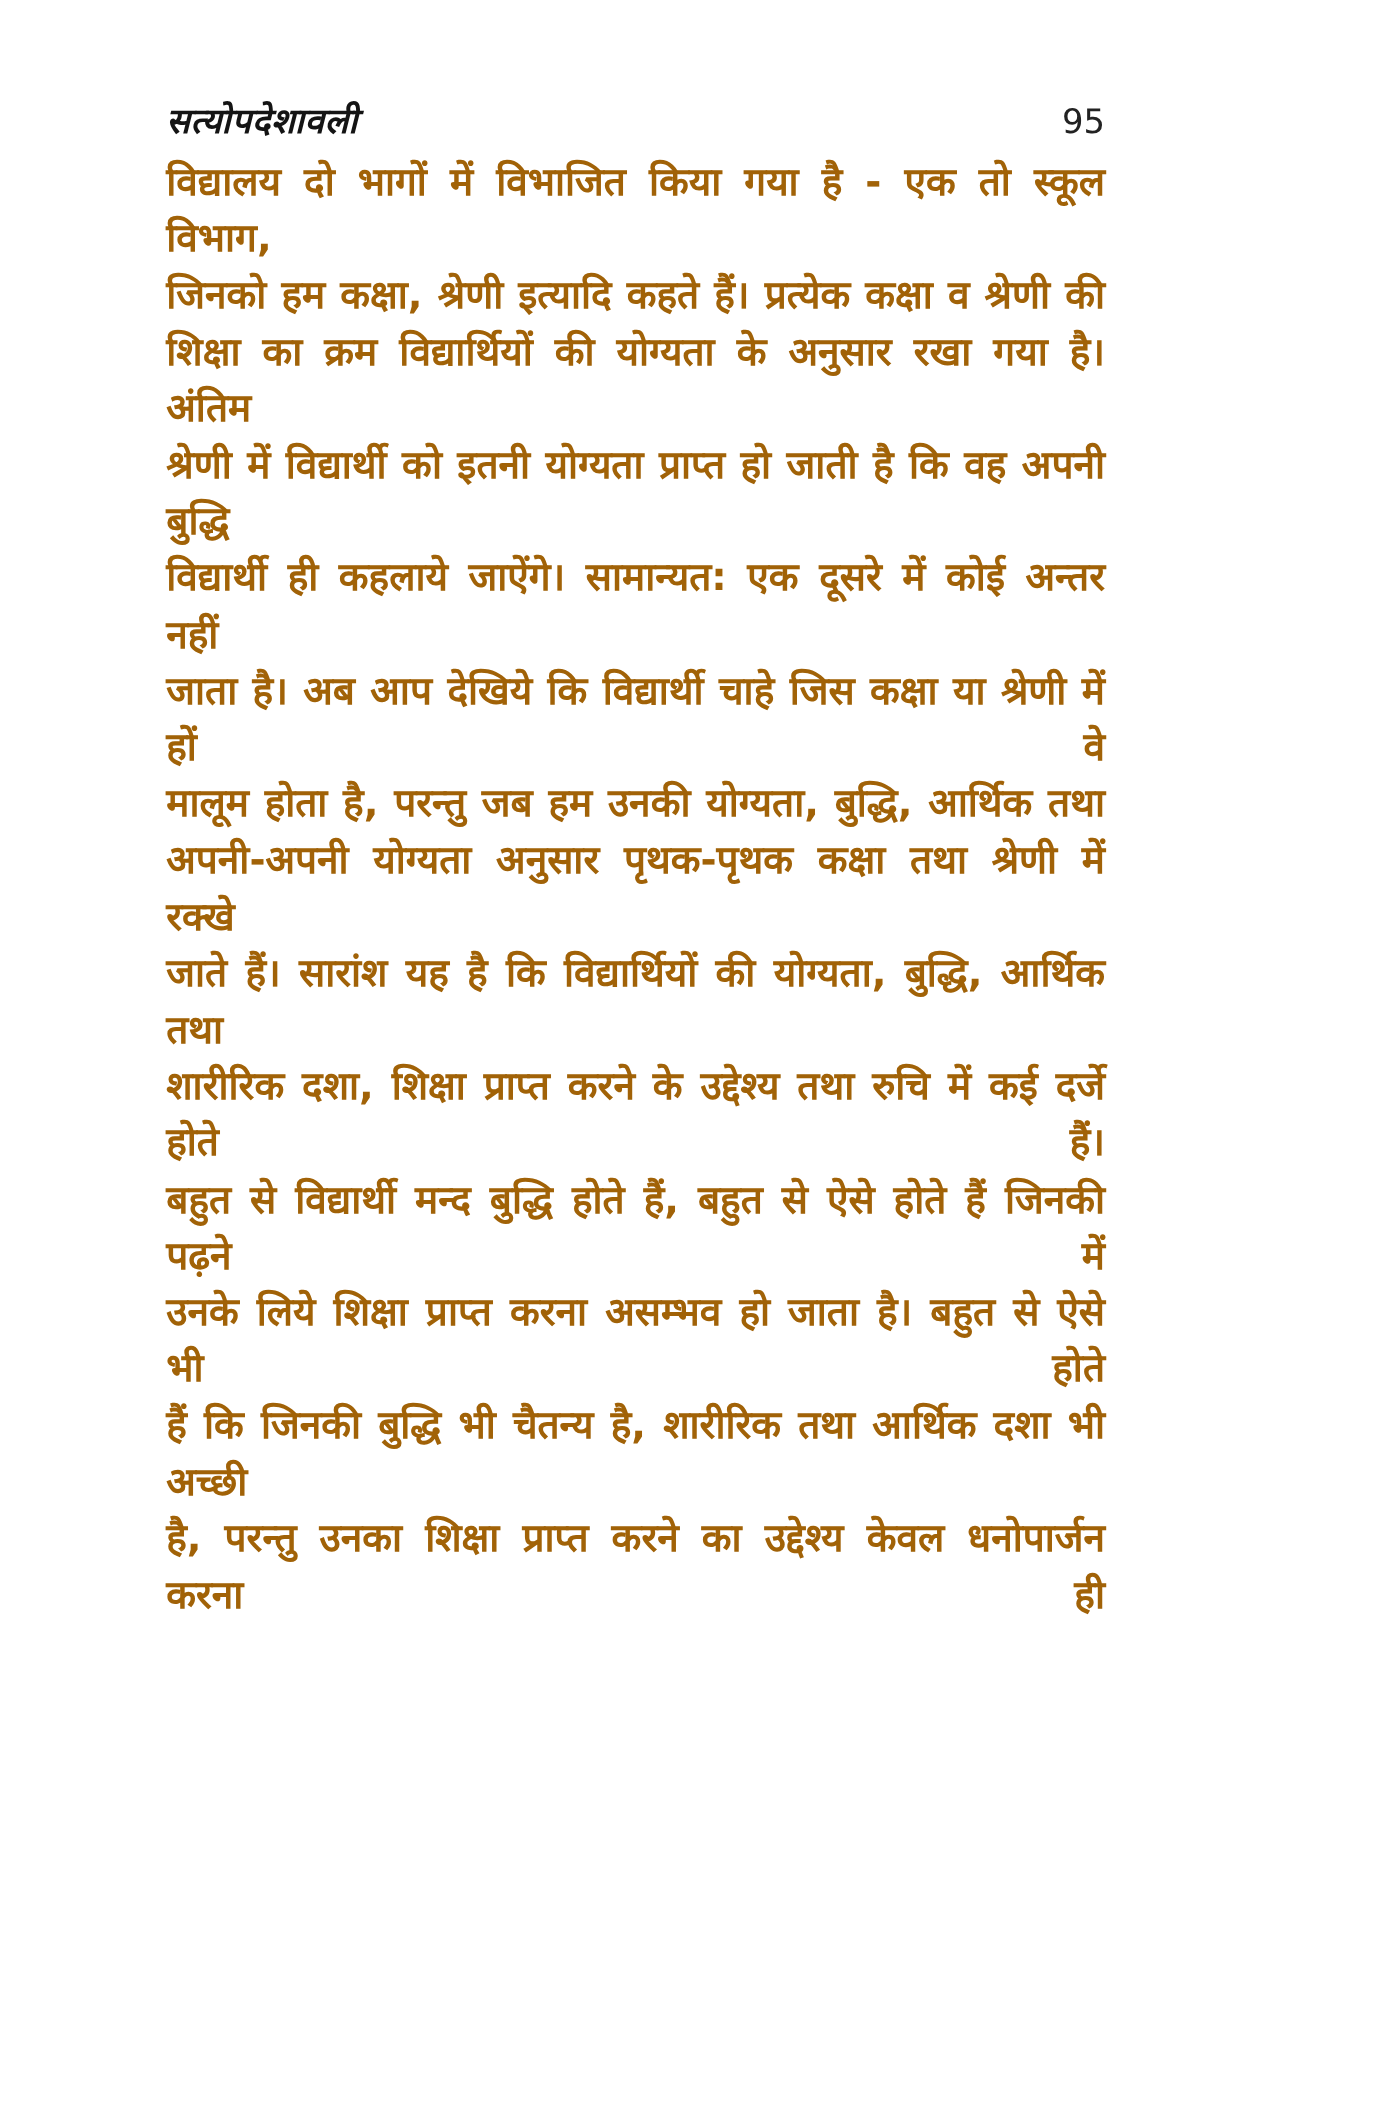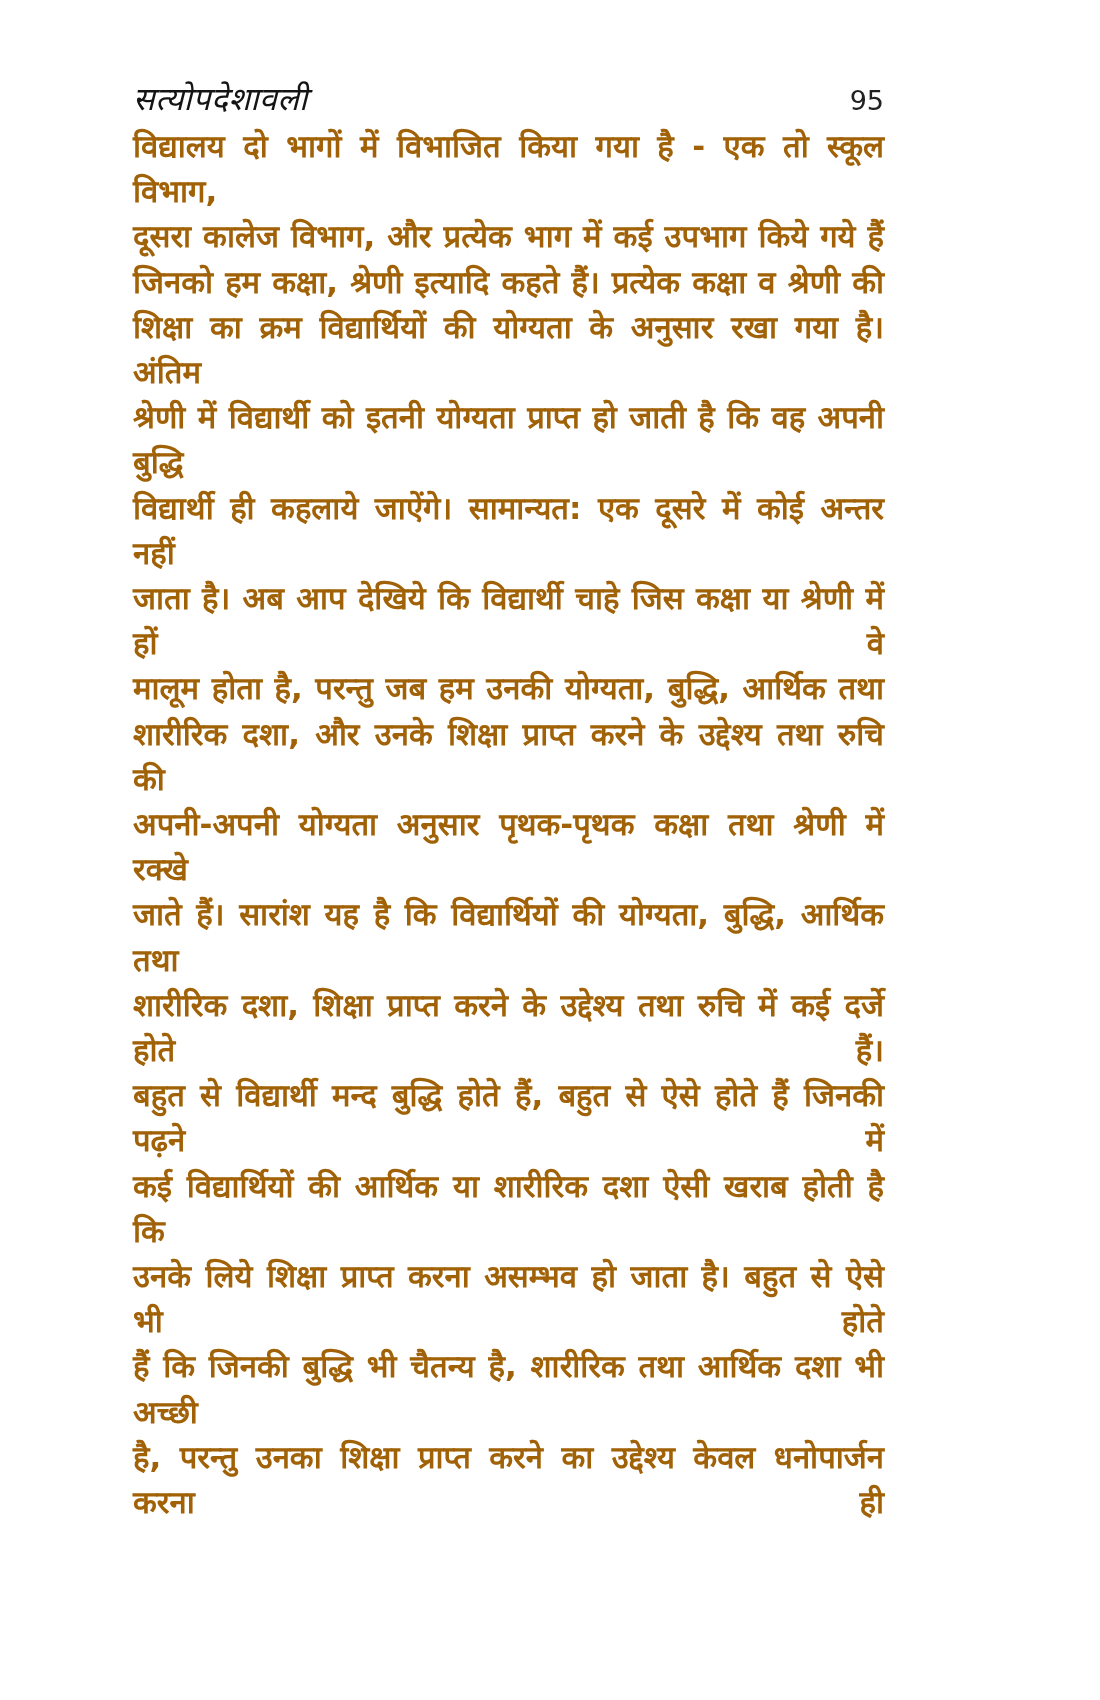--- a/index.html
+++ b/index.html
@@ -19,23 +19,23 @@
   .running-header {
     position: absolute;
     left: 133px;
     right: 216px;
     top: 76px;
     display: flex;
     justify-content: space-between;
     align-items: baseline;
   }
   .running-header .title {
-    font-size: 32px;
+    font-size: 28px;
     font-style: italic;
-    font-weight: 400;
+    font-weight: 700;
     letter-spacing: 0.5px;
     color: #141414;
   }
   .running-header .page-num {
     font-size: 27px;
     font-style: normal;
     font-weight: 400;
     color: #222222;
     margin-left: 44px;
   }
@@ -58,30 +58,27 @@
 </head>
 <body>
 
 <div class="page">
   <div class="running-header">
     <span class="title">सत्योपदेशावली</span>
     <span class="page-num">95</span>
   </div>
   <div class="body-text" id="body-text">
       <div class="text-line">विद्यालय दो भागों में विभाजित किया गया है - एक तो स्कूल विभाग,</div>
-      <div class="text-line">दूसरा कालेज विभाग, और प्रत्येक भाग में कई उपभाग किये गये हैं</div>
       <div class="text-line">जिनको हम कक्षा, श्रेणी इत्यादि कहते हैं। प्रत्येक कक्षा व श्रेणी की</div>
       <div class="text-line">शिक्षा का क्रम विद्यार्थियों की योग्यता के अनुसार रखा गया है। अंतिम</div>
       <div class="text-line">श्रेणी में विद्यार्थी को इतनी योग्यता प्राप्त हो जाती है कि वह अपनी बुद्धि</div>
       <div class="text-line">विद्यार्थी ही कहलाये जाऐंगे। सामान्यत: एक दूसरे में कोई अन्तर नहीं</div>
       <div class="text-line">जाता है। अब आप देखिये कि विद्यार्थी चाहे जिस कक्षा या श्रेणी में हों वे</div>
       <div class="text-line">मालूम होता है, परन्तु जब हम उनकी योग्यता, बुद्धि, आर्थिक तथा</div>
-      <div class="text-line">शारीरिक दशा, और उनके शिक्षा प्राप्त करने के उद्देश्य तथा रुचि की</div>
       <div class="text-line">अपनी-अपनी योग्यता अनुसार पृथक-पृथक कक्षा तथा श्रेणी में रक्खे</div>
       <div class="text-line">जाते हैं। सारांश यह है कि विद्यार्थियों की योग्यता, बुद्धि, आर्थिक तथा</div>
       <div class="text-line">शारीरिक दशा, शिक्षा प्राप्त करने के उद्देश्य तथा रुचि में कई दर्जे होते हैं।</div>
       <div class="text-line">बहुत से विद्यार्थी मन्द बुद्धि होते हैं, बहुत से ऐसे होते हैं जिनकी पढ़ने में</div>
-      <div class="text-line">कई विद्यार्थियों की आर्थिक या शारीरिक दशा ऐसी खराब होती है कि</div>
       <div class="text-line">उनके लिये शिक्षा प्राप्त करना असम्भव हो जाता है। बहुत से ऐसे भी होते</div>
       <div class="text-line">हैं कि जिनकी बुद्धि भी चैतन्य है, शारीरिक तथा आर्थिक दशा भी अच्छी</div>
       <div class="text-line">है, परन्तु उनका शिक्षा प्राप्त करने का उद्देश्य केवल धनोपार्जन करना ही</div>
     </div>
 </div>
 
 </body></html>

